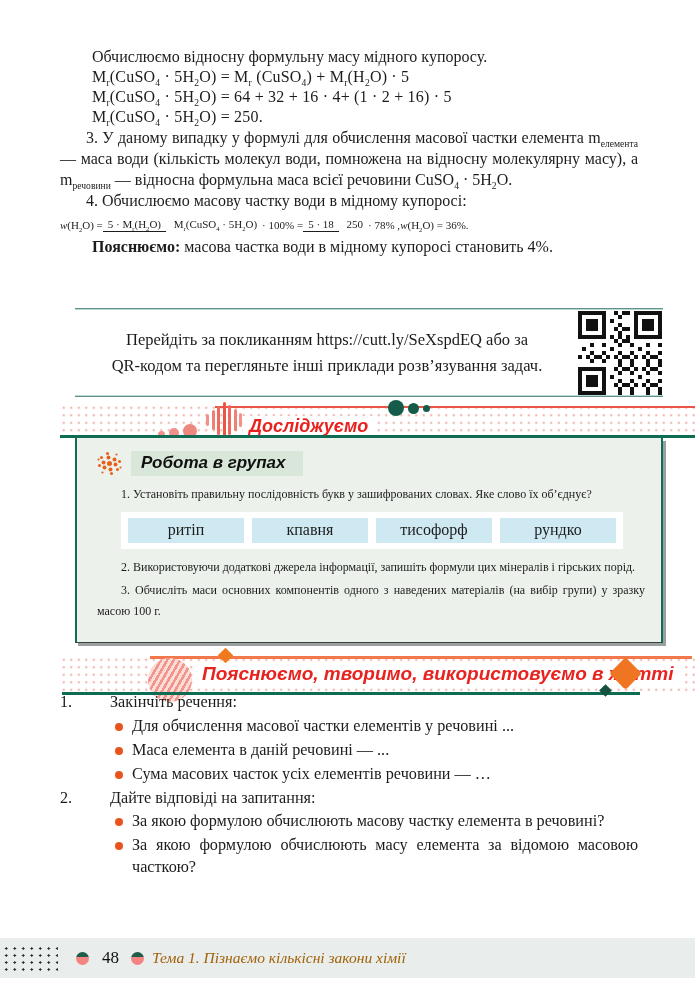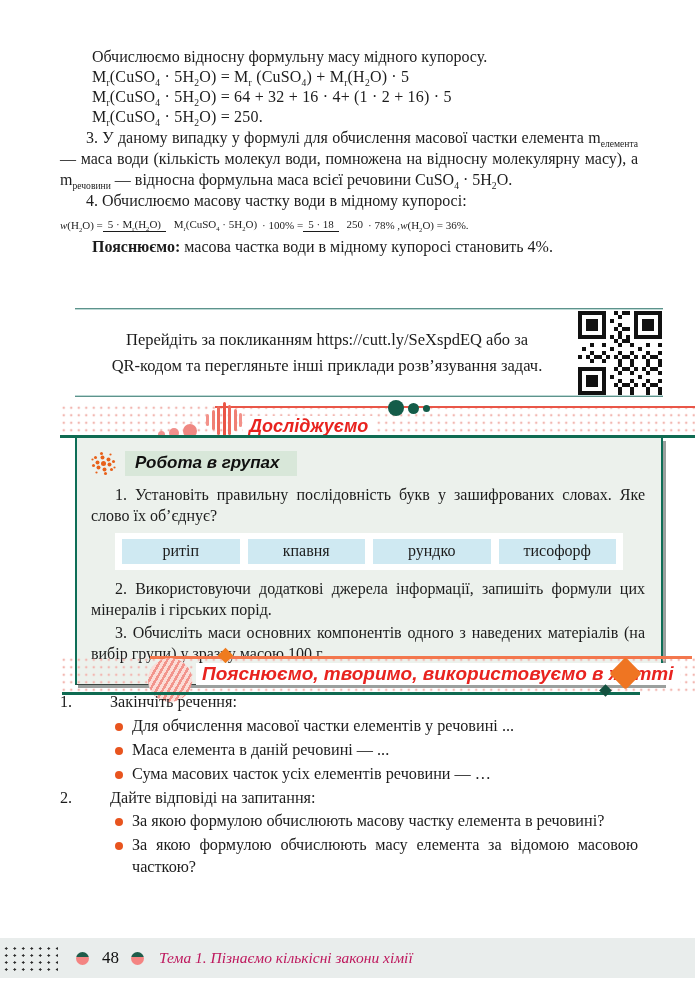--- a/index.html
+++ b/index.html
@@ -46,34 +46,34 @@
   .burst span { display:block; width:3px; border-radius:2px; }
   .pink-circles, .green-circles { position:absolute; display:flex; align-items:flex-end; gap:4px; }
   .green-circles { align-items:center; }
   .diamond { position:absolute; transform:rotate(45deg); }
 
   
   .gbox { position:absolute; left:75px; top:438px; width:588px;
           border-left:2px solid #0e6e57; border-right:2px solid #0e6e57;
           border-bottom:1.5px solid #37433f;
           box-shadow:3px 3px 0 rgba(55,65,61,.5);
-          background:#ecf1ec; padding:8px 12px 18px 10px; }
+          background:#ecf1ec; padding:8px 12px 18px 16px; }
   .gtitle-row { display:flex; align-items:center; margin:3px 0 7px 2px; }
   .dots-icon { position:relative; width:28px; height:28px; flex:none; }
   .dots-icon::before { content:""; position:absolute; left:12px; top:12px; width:5px; height:5px;
       border-radius:50%; background:#e8611a;
       box-shadow: 6px 1px 0 -.5px #e8611a, -6px -1px 0 -.5px #e8611a, 1px 6px 0 -.5px #e8611a,
                   -1px -6px 0 -.5px #e8611a, 5px -4px 0 -.5px #e8611a, -5px 4px 0 -.5px #e8611a,
                   10px -2px 0 -1px #e8611a, -10px 2px 0 -1px #e8611a, 2px 10px 0 -1px #e8611a,
                   -2px -10px 0 -1px #e8611a, 8px 6px 0 -1px #e8611a, -8px -6px 0 -1px #e8611a,
                   7px -9px 0 -1.4px #e8611a, -7px 9px 0 -1.4px #e8611a, 11px 4px 0 -1.4px #e8611a,
                   -11px -4px 0 -1.4px #e8611a; }
   .gtitle { font-family:"Liberation Sans",sans-serif; font-style:italic; font-weight:bold;
             font-size:17px; color:#101010; background:#d8e7d9; padding:2px 18px 3px 10px; margin-left:8px; }
-  .gbox p { font-size:16px; line-height:21px; text-align:justify; text-indent:24px; margin:2px 4px; }
+  .gbox p { font-size:12px; line-height:21px; text-align:justify; text-indent:24px; margin:2px 4px; }
   .word-strip { background:#fff; margin:7px 26px 8px 28px; padding:6px 7px; display:flex; gap:8px; }
   .word { flex:1; background:#cfe9f2; text-align:center; padding:3px 0 4px; font-size:16px; }
 
   
   .tasks { position:absolute; left:60px; top:692px; width:578px; font-size:16.2px; }
   .task-label { display:flex; line-height:21.5px; margin-bottom:2px; }
   .task-num { width:50px; flex:none; }
   .bullet { display:flex; margin-left:55px; line-height:21.5px; margin-bottom:2.5px; }
   .bdot { width:8px; height:8px; border-radius:50%; background:#e8541e; flex:none; margin:7px 9px 0 0; }
   .btext { flex:1; text-align:justify; }
@@ -82,21 +82,21 @@
   .footer { position:absolute; left:0; top:938px; width:695px; height:40px;
             background:#e9edec; display:flex; align-items:center; }
   .dot-grid { width:56px; height:27px; margin-left:2px;
               background-image:radial-gradient(circle,#2c2c2c 1.1px,transparent 1.2px);
               background-size:8.5px 7px; }
   .marker { width:13px; height:13px; border-radius:50%;
             background:linear-gradient(180deg,#1f5c4a 0 42%,#f48482 42%); }
   .m1 { margin-left:18px; }
   .m2 { margin-left:12px; }
   .pagenum { font-weight:normal; font-size:17px; margin-left:13px; color:#101010; }
-  .theme { font-style:italic; font-size:15.5px; color:#be185d; margin-left:15px; }
+  .theme { font-style:italic; font-size:15.5px; color:#a16207; margin-left:8px; }
 </style>
 </head>
 <body>
 
 <div class="page">
 
   <div class="solution">
     <p class="intro">Обчислюємо відносну формульну масу мідного купоросу.</p>
     <p class="mr">M<sub>r</sub>(CuSO<sub>4</sub> · 5H<sub>2</sub>O) = M<sub>r</sub> (CuSO<sub>4</sub>) + M<sub>r</sub>(H<sub>2</sub>O) · 5</p>
     <p class="mr">M<sub>r</sub>(CuSO<sub>4</sub> · 5H<sub>2</sub>O) = 64 + 32 + 16 · 4+ (1 · 2 + 16) · 5</p>
@@ -345,22 +345,22 @@
 
   <div class="gbox">
     <div class="gtitle-row">
       <span class="dots-icon"></span>
       <span class="gtitle">Робота в групах</span>
     </div>
     <p>1. Установіть правильну послідовність букв у зашифрованих словах. Яке слово їх об’єднує?</p>
     <div class="word-strip">
       <span class="word">ритіп</span>
       <span class="word">кпавня</span>
+      <span class="word">тисофорф</span>
       <span class="word">рундко</span>
-      <span class="word">тисофорф</span>
     </div>
     <p>2. Використовуючи додаткові джерела інформації, запишіть формули цих мінералів і гірських порід.</p>
     <p>3. Обчисліть маси основних компонентів одного з наведених матеріалів (на вибір групи) у зразку масою 100 г.</p>
   </div>
 
   <div class="divider" style="top:648px;height:52px;">
     <div class="dots-band" style="left:60px;right:0;top:8px;height:36px;"></div>
     <div class="thin-line" style="left:150px;right:3px;top:8px;height:2.5px;background:#f3774d;"></div>
     <div class="circle" style="position:absolute;left:148px;top:10px;width:44px;height:44px;background:repeating-linear-gradient(120deg,#f2948c 0 2.5px,#fbdcd7 2.5px 5.5px);"></div>
     <div class="diamond" style="left:220px;top:2px;width:11px;height:11px;background:#ef7b1e;"></div>

